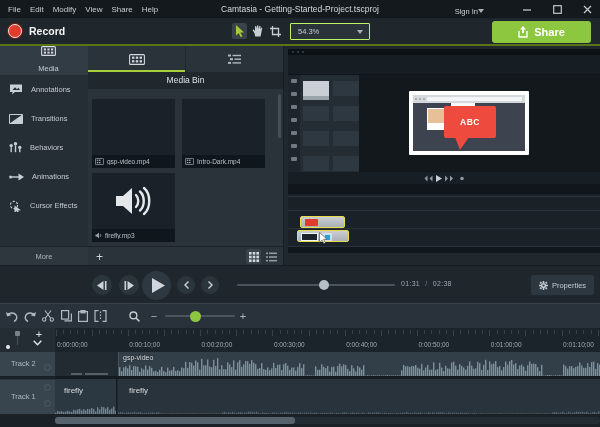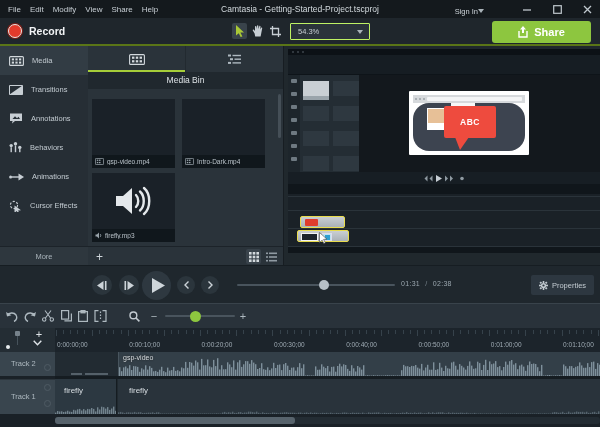--- a/index.html
+++ b/index.html
@@ -37,21 +37,21 @@
   #share-btn { position:absolute; right:9px; top:3px; width:99px; height:22px; background:#8dc63f; border-radius:3px;
                display:flex; align-items:center; justify-content:center; gap:6px; }
   #share-btn span { font-size:11px; font-weight:bold; color:#fff; }
 
   
   #main { position:absolute; left:0; top:46px; width:600px; height:219px; }
 
   
   #sidebar { position:absolute; left:0; top:0; width:88px; height:219px; background:#262e35; }
   .side-item { position:relative; height:29px; display:flex; align-items:center; gap:8px; padding-left:9px; }
-  .side-item.active { background:#323c44; height:29px; }
+  .side-item.active { background:#323c44; height:29px;flex-direction:column; }
   .side-item .lbl { font-size:7.5px; color:#c3cbd1; white-space:nowrap; }
   .side-item svg { flex:none; }
   #more-bar { position:absolute; left:0; bottom:0; width:88px; height:19px; background:#2e373e;
               display:flex; align-items:center; justify-content:center; border-top:1px solid #1c2329; }
   #more-bar span { font-size:7.5px; color:#aab4bb;text-align:center; }
 
   
   #panel { position:absolute; left:88px; top:0; width:195px; height:219px; background:#2a333a; }
   #tabs { position:absolute; left:0; top:0; width:195px; height:26px; background:#2a333a; display:flex; }
   .tab { flex:1; display:flex; align-items:center; justify-content:center; position:relative; }
@@ -82,21 +82,21 @@
   #mini-rail i { position:absolute; left:3px; width:6px; height:4px; background:#7d8891; opacity:.85; border-radius:1px; }
   #mini-bin { position:absolute; left:12px; top:26px; width:62px; height:105px; background:#242d34; }
   .mini-thumb { position:absolute; width:26px; height:15px; background:#2e3840; }
   .mini-thumb.sel { background:#c9cfd4; }
   .mini-thumb.sel:after { content:""; position:absolute; left:0; bottom:-4px; width:26px; height:4px; background:#9aa4ab; }
   #mini-canvas { position:absolute; left:71px; top:26px; width:242px; height:105px; background:#13181d; }
   #mini-browser { position:absolute; left:50px; top:16px; width:120px; height:64px; background:#fff; border-radius:1px; }
   #mini-chrome { position:absolute; left:4px; top:4px; right:4px; height:8px; background:#d6d9dc; }
   #mini-chrome .dot { position:absolute; top:3px; width:2px; height:2px; border-radius:50%; background:#9aa0a6; }
   #mini-url { position:absolute; left:14px; top:2px; right:3px; height:4px; background:#f4f5f6; border-radius:1px; }
-  #mini-content { position:absolute; left:4px; top:12px; right:4px; bottom:4px; background:#3d4450;border-radius:16px; }
+  #mini-content { position:absolute; left:4px; top:12px; right:4px; bottom:4px; background:#3d4450; }
   #mini-card1 { position:absolute; left:14px; top:5px; width:20px; height:22px; background:#fff; }
   #mini-card1 .pic { position:absolute; left:1px; top:1px; right:1px; height:14px; background:#e7c097; }
   #mini-card2 { position:absolute; left:38px; top:0px; width:24px; height:8px; background:#f7f8f8; }
   #callout { position:absolute; left:31px; top:3px; width:52px; height:32px; background:#ee4b3e; border-radius:2px;
              display:flex; align-items:center; justify-content:center; }
   #callout span { color:#fff; font-size:8.5px; font-weight:bold; letter-spacing:0.5px; }
   #callout-tail { position:absolute; left:42px; top:34px; width:0; height:0;
                   border-left:5px solid transparent; border-right:9px solid transparent; border-top:13px solid #ee4b3e; }
   #mini-transport { position:absolute; left:0; top:123px; width:100%; height:12px; background:#171e24;
                     display:flex; align-items:center; justify-content:center; gap:5px; }
@@ -254,35 +254,35 @@
                 <rect x="10" y="2.4" width="2.2" height="2" fill="#d3d9dd"></rect>
                 <rect x="2.8" y="5.6" width="2.2" height="2" fill="#d3d9dd"></rect>
                 <rect x="6.4" y="5.6" width="2.2" height="2" fill="#d3d9dd"></rect>
                 <rect x="10" y="5.6" width="2.2" height="2" fill="#d3d9dd"></rect>
               </svg>
             </span>
             <span class="lbl">Media</span>
           </div>
           <div class="side-item">
             <span>
+              <svg width="14" height="11" viewBox="0 0 14 11">
+                <path d="M1 0.5 H13 V8 H6 L3 10.5 L3.6 8 H1 Z" fill="#c7ced4"></path>
+                <path d="M3.5 6 L6 3.2 L8 5.2 L9.5 3.8 L11 6 Z" fill="#262e35"></path>
+              </svg>
+            </span>
+            <span class="lbl">Annotations</span>
+          </div>
+          <div class="side-item">
+            <span>
               <svg width="14" height="10" viewBox="0 0 14 10">
                 <path d="M0.5 0.5 H13.5 V9.5 H0.5 Z" fill="none" stroke="#c7ced4" stroke-width="1"></path>
                 <path d="M13.5 0.5 L0.5 9.5 H13.5 Z" fill="#c7ced4"></path>
               </svg>
             </span>
             <span class="lbl">Transitions</span>
-          </div>
-          <div class="side-item">
-            <span>
-              <svg width="14" height="11" viewBox="0 0 14 11">
-                <path d="M1 0.5 H13 V8 H6 L3 10.5 L3.6 8 H1 Z" fill="#c7ced4"></path>
-                <path d="M3.5 6 L6 3.2 L8 5.2 L9.5 3.8 L11 6 Z" fill="#262e35"></path>
-              </svg>
-            </span>
-            <span class="lbl">Annotations</span>
           </div>
           <div class="side-item">
             <span>
               <svg width="13" height="11" viewBox="0 0 13 11">
                 <g fill="#c7ced4">
                   <circle cx="2.2" cy="3.6" r="1.7"></circle>
                   <rect x="1.5" y="5.2" width="1.4" height="5"></rect>
                   <circle cx="6.5" cy="1.8" r="1.7"></circle>
                   <rect x="5.8" y="3.4" width="1.4" height="6.8"></rect>
                   <circle cx="10.8" cy="5.4" r="1.7"></circle>

